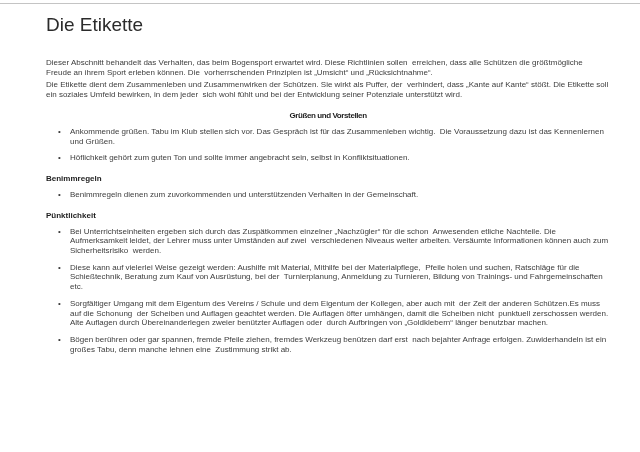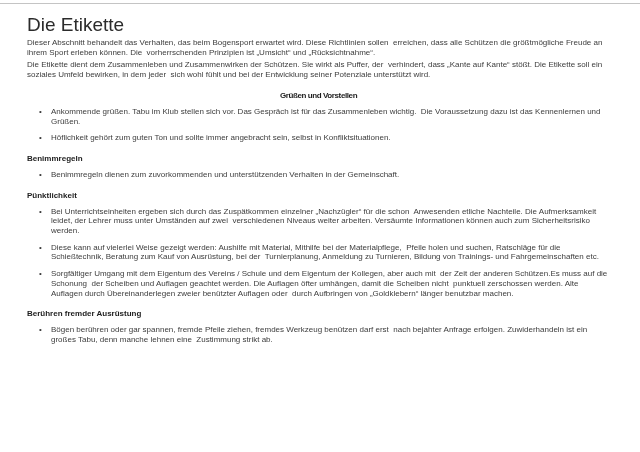--- a/index.html
+++ b/index.html
@@ -13,30 +13,30 @@
   }
   .top-rule {
     position: absolute;
     top: 3px;
     left: 0;
     width: 640px;
     height: 1px;
     background: #c4c4c4;
   }
   .page {
-    padding: 13px 30px 0 27px;
+    padding: 13px 30px 0 46px;
   }
   .title {
     margin: 0;
     font-size: 19px;
     line-height: 23px;
     font-weight: 400;
     color: #2b2b2b;
   }
-  .intro { margin-top: 2px; }
+  .intro { margin-top: 22px; }
   .para {
     margin: 0 0 3px 0;
     font-size: 8px;
     line-height: 9.7px;
     color: #3c3c3c;
     white-space: pre-wrap;
   }
   .section-heading {
     margin: 11px 0 6px 0;
     font-size: 8px;
@@ -115,20 +115,19 @@
   </section>
 
   <section>
     <div class="bullet">
       <span class="marker">•</span>
       <span class="text">Sorgfältiger Umgang mit dem Eigentum des Vereins / Schule und dem Eigentum der Kollegen, aber auch mit  der Zeit der anderen Schützen.Es muss auf die Schonung  der Scheiben und Auflagen geachtet werden. Die Auflagen öfter umhängen, damit die Scheiben nicht  punktuell zerschossen werden. Alte Auflagen durch Übereinanderlegen zweier benützter Auflagen oder  durch Aufbringen von „Goldklebern“ länger benutzbar machen.</span>
     </div>
   </section>
 
   <section>
-    <h2 class="section-heading">Berühren fremder Ausrüstung</h2>
     <div class="bullet">
       <span class="marker">•</span>
       <span class="text">Bögen berühren oder gar spannen, fremde Pfeile ziehen, fremdes Werkzeug benützen darf erst  nach bejahter Anfrage erfolgen. Zuwiderhandeln ist ein großes Tabu, denn manche lehnen eine  Zustimmung strikt ab.</span>
     </div>
   </section>
 
 </div>
 
 </body></html>

